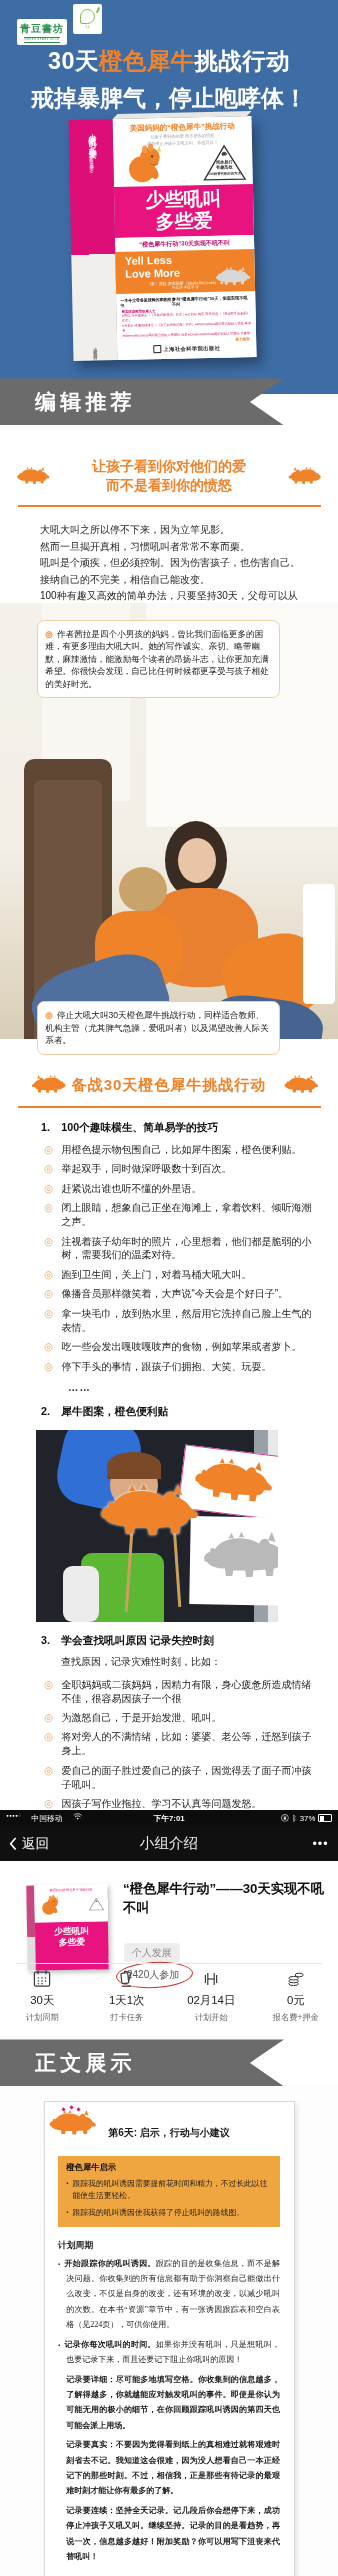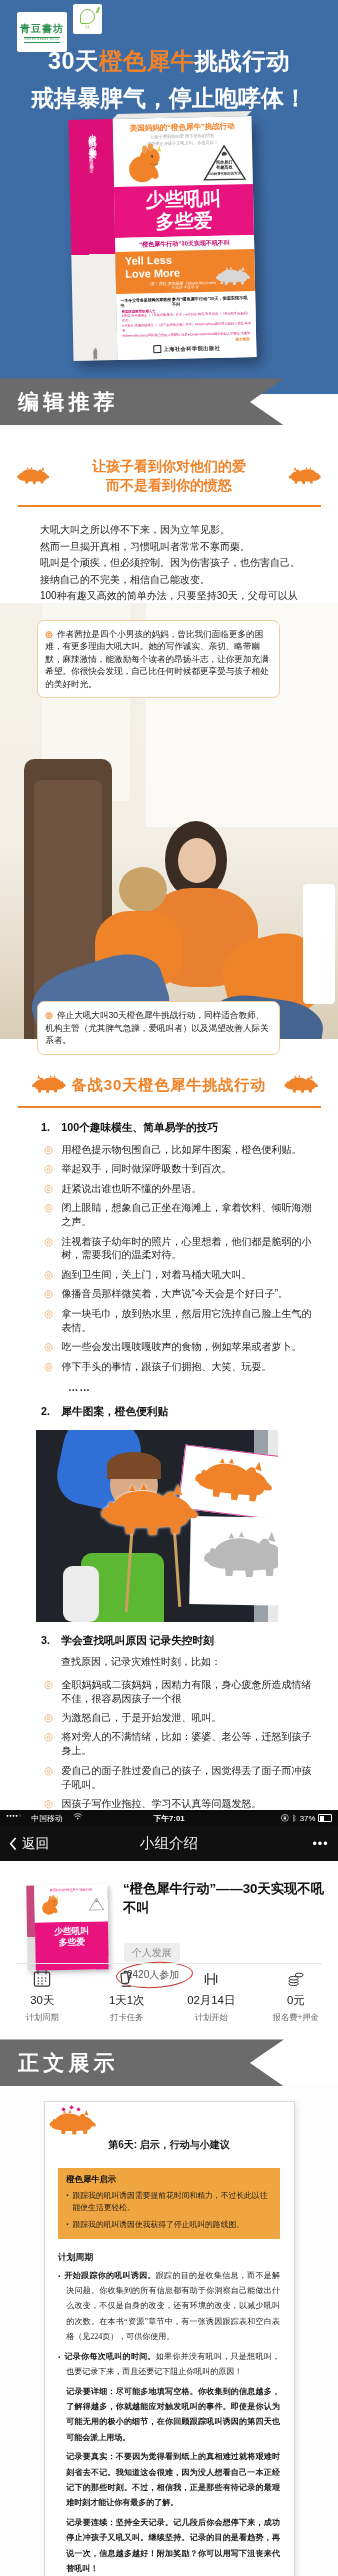--- a/index.html
+++ b/index.html
@@ -1,20 +1,20 @@
 <!DOCTYPE html>
 <html style="font-size:8.3px"><head>
 <meta charset="utf-8">
 <style>
   html,body{margin:0;padding:0;}
   body{width:338px;background:#ffffff;font-family:"Liberation Sans",sans-serif;color:#222;}
   .page-root{width:338px;overflow:hidden;}
   
   .hero{position:relative;height:394px;background:#3e6ca5;}
-  .logo1{position:absolute;left:17px;top:12px;width:50px;height:40px;background:#fff;border-radius:2.1px;
+  .logo1{position:absolute;left:17px;top:19px;width:50px;height:26px;background:#fff;border-radius:2.1px;
          display:flex;flex-direction:column;align-items:center;justify-content:center;}
   .logo1 .l1{color:#2f9150;font-size:10px;font-weight:bold;letter-spacing:1px;}
   .logo1 .l2{color:#2f9150;font-size:2.6px;letter-spacing:0.5px;margin-top:1px;border-top:0.5px solid #2f9150;border-bottom:0.5px solid #2f9150;padding:0.5px 1px;}
   .logo2{position:absolute;left:73px;top:4.2px;width:29px;height:30px;background:#fff;border-radius:2.1px;
          display:flex;flex-direction:column;align-items:center;justify-content:center;}
   .logo2 .qd{width:13.5px;height:13.5px;border:1.6px solid #7ac143;border-radius:50% 50% 50% 2.1px;position:relative;}
   .logo2 .qd::after{content:"";position:absolute;right:-4.2px;top:-3.1px;width:1.6px;height:6.2px;background:#7ac143;transform:rotate(25deg);}
   .logo2 .l3{color:#7ac143;font-size:2.6px;margin-top:2.1px;letter-spacing:0.5px;}
   .hero-t1{position:absolute;top:45px;width:100%;text-align:center;font-size:23.4px;font-weight:800;color:#fff;letter-spacing:0.5px;}
   .hero-t1 .hl{color:#f08329;}
@@ -51,21 +51,21 @@
   .f-row .fl{font-size:3.9px;font-weight:bold;color:#111;}
   .f-row .fr{font-size:4.2px;font-weight:bold;color:#111;}
   .f-e0{color:#d11472;font-size:3.4px;font-weight:bold;text-align:left;padding:2.1px 0 0 5.2px;}
   .f-el{color:#d11472;font-size:3.2px;padding:0.5px 4.2px 0 5.2px;line-height:1.5;}
   .f-e4{color:#f08329;font-size:3.6px;font-weight:bold;text-align:right;padding:0.5px 6.2px 0 0;}
   .f-pub{display:flex;align-items:center;justify-content:center;gap:2.6px;margin-top:2.6px;}
   .f-pub .mark{width:5.7px;height:5.7px;border:0.8px solid #222;border-radius:1px;}
   .f-pub .pt{font-size:5.2px;font-weight:bold;color:#222;letter-spacing:0.5px;}
   
   .banner{height:47px;width:284px;background:#6b6b6b;clip-path:polygon(0 0,100% 0,88% 50%,100% 100%,0 100%);
-          display:flex;align-items:center;padding-left:18px;box-sizing:border-box;
+          display:flex;align-items:center;padding-left:35px;box-sizing:border-box;
           color:#fff;font-size:21px;font-weight:bold;letter-spacing:4.2px;}
   .banner.b1{margin-top:-15.6px;position:relative;z-index:3;}
   .banner.b2{margin-top:18px;}
   
   .reco{position:relative;height:178px;background:#fff;overflow:hidden;}
   .reco-h{margin-top:32px;text-align:center;color:#f08329;font-size:14px;font-weight:800;line-height:1.3;}
   .rh-ic{position:absolute;width:35px;height:22px;color:#f08329;}
   .rh-l{left:15.6px;top:41px;}
   .rh-r{right:15.6px;top:41px;transform:scaleX(-1);}
   .rule{width:303px;height:1.6px;background:#f08329;margin:11.4px auto 0 auto;}
@@ -126,21 +126,21 @@
   .stat .ic{height:21px;display:flex;align-items:flex-end;justify-content:center;}
   .stat .val{font-size:11.4px;color:#222;margin-top:4.2px;}
   .stat .lab{font-size:8.3px;color:#666;margin-top:3.6px;}
   
   .docsec{height:490px;background:#fdfdfd;overflow:hidden;}
   .page{width:251px;margin:14.6px auto 0 auto;background:#fff;border:0.5px solid #d9d9d9;box-shadow:2.1px 2.6px 6.2px rgba(0,0,0,.13);
         padding:9.4px 13.5px 11.4px 13.5px;box-sizing:border-box;min-height:460px;position:relative;
         font-family:"Liberation Serif",serif;color:#1a1a1a;}
   .doc-rh{position:absolute;left:2.1px;top:7.3px;width:52px;height:31px;color:#f08329;}
   .bird{position:absolute;width:3.1px;height:3.1px;background:#e0167f;transform:rotate(45deg);}
-  .doc-title{text-align:center;font-family:"Liberation Sans",sans-serif;font-size:10px;font-weight:800;margin-top:27px;}
+  .doc-title{text-align:center;font-family:"Liberation Sans",sans-serif;font-size:10px;font-weight:800;margin-top:15px;}
   .obox{margin-top:15.6px;background:#f0a640;padding:6.2px 10.4px 8.3px 8.3px;}
   .obox .ot{font-family:"Liberation Sans",sans-serif;font-size:8.3px;font-weight:800;color:#101010;}
   .obox .oli{display:flex;margin-top:4.7px;font-size:7.8px;line-height:1.55;}
   .sq{margin-right:4.2px;font-size:5.7px;line-height:1.9;flex:0 0 auto;}
   .today{margin-top:12.5px;font-family:"Liberation Sans",sans-serif;font-size:8.8px;font-weight:800;}
   .dpar{margin-top:4.2px;font-size:8px;line-height:1.92;text-align:justify;}
   .dli{padding-left:8.3px;text-indent:-8.3px;}
   .dsub{padding-left:8.3px;font-weight:bold;}
   .dclose{margin-top:10.4px;text-indent:2em;font-size:8px;line-height:1.92;text-align:justify;}
 </style>

